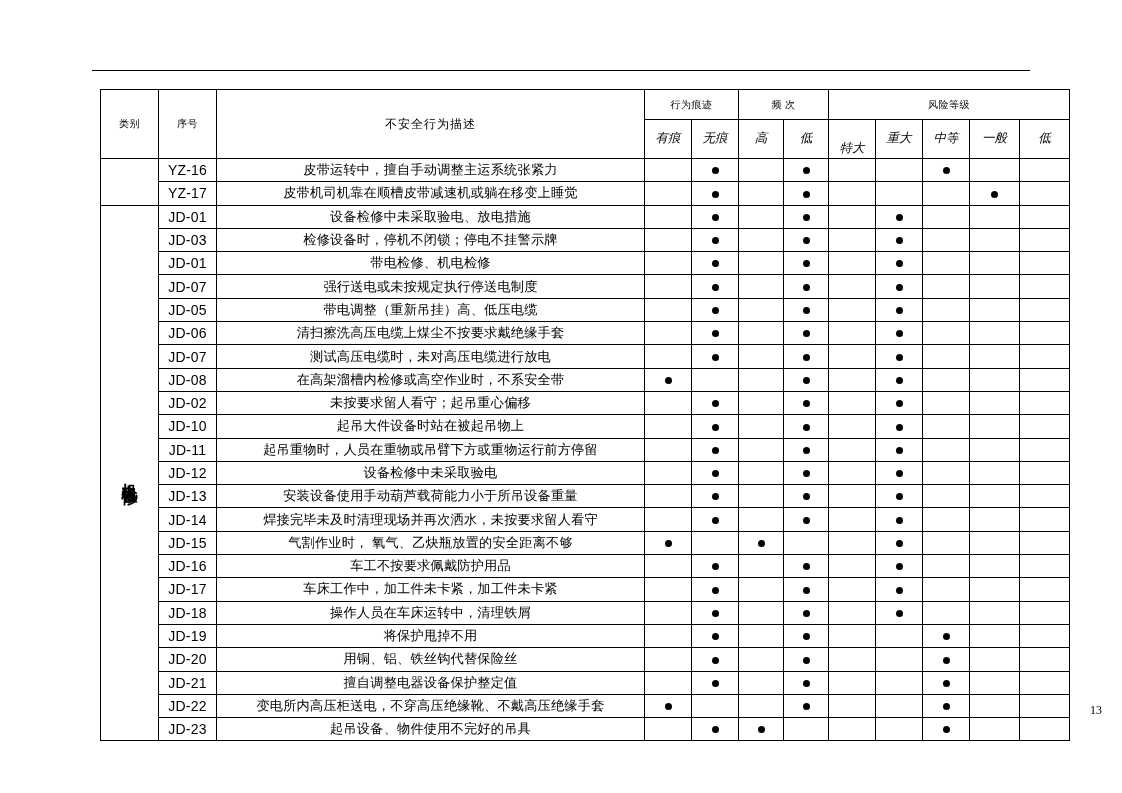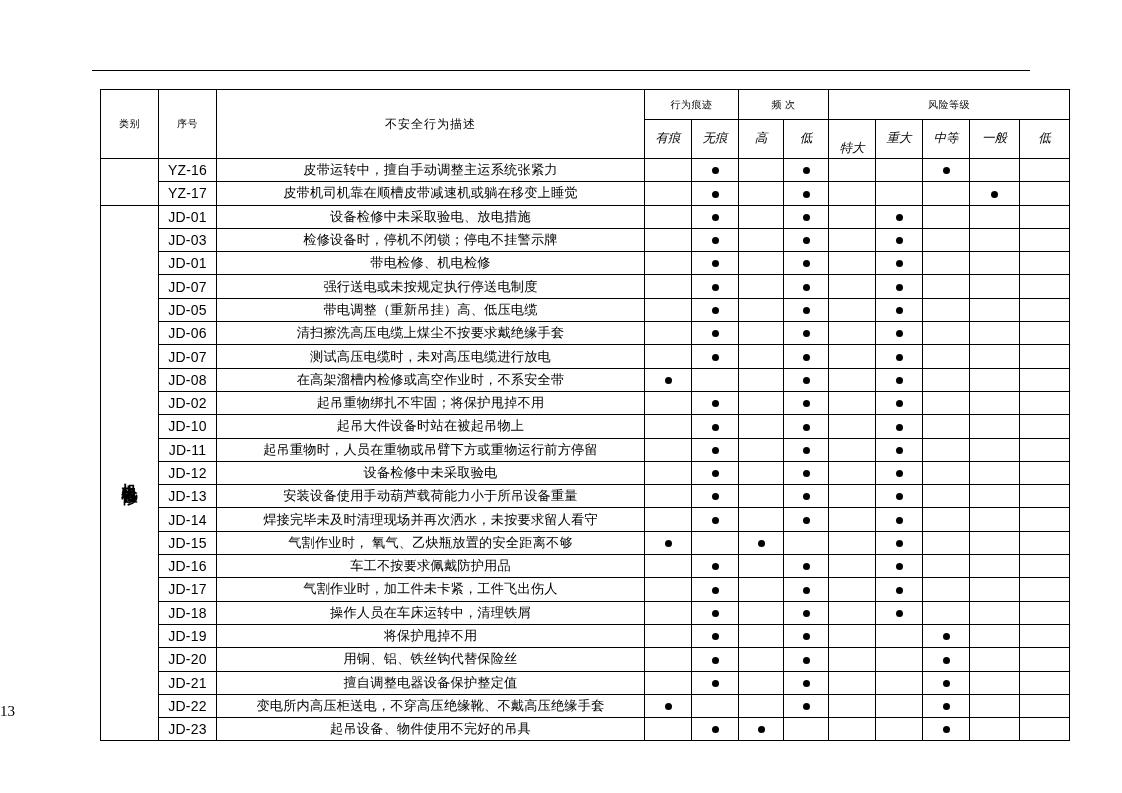--- a/index.html
+++ b/index.html
@@ -117,22 +117,22 @@
     display: inline-block;
     line-height: 1.0;
     font-size: 12.5px;
     margin-top: 19px;
   }
   .pagenum {
     position: absolute;
     left: 0;
     top: 703px;
     width: 1102px;
-    text-align: left;
-    font-size: 15px;
+    text-align: right;
+    font-size: 12px;
     font-family: "Liberation Serif", "DejaVu Serif", serif;
   }
 </style>
 </head>
 <body>
 
 <div class="page">
 
   <div class="header-rule"></div>
 
@@ -301,21 +301,21 @@
             <td></td>
             <td><span class="dot"></span></td>
             <td></td>
             <td><span class="dot"></span></td>
             <td></td>
             <td></td>
             <td></td>
           </tr>
           <tr class="row">
             <td class="no">JD-02</td>
-            <td class="desc">起吊重物绑扎不牢固；将保护甩掉不用</td>
+            <td class="desc">未按要求留人看守；起吊重心偏移</td>
             <td></td>
             <td><span class="dot"></span></td>
             <td></td>
             <td><span class="dot"></span></td>
             <td></td>
             <td><span class="dot"></span></td>
             <td></td>
             <td></td>
             <td></td>
           </tr>
@@ -405,21 +405,21 @@
             <td></td>
             <td><span class="dot"></span></td>
             <td></td>
             <td><span class="dot"></span></td>
             <td></td>
             <td></td>
             <td></td>
           </tr>
           <tr class="row">
             <td class="no">JD-17</td>
-            <td class="desc">气割作业时，加工件未卡紧，工件飞出伤人</td>
+            <td class="desc">车床工作中，加工件未卡紧，加工件未卡紧</td>
             <td></td>
             <td><span class="dot"></span></td>
             <td></td>
             <td><span class="dot"></span></td>
             <td></td>
             <td><span class="dot"></span></td>
             <td></td>
             <td></td>
             <td></td>
           </tr>

